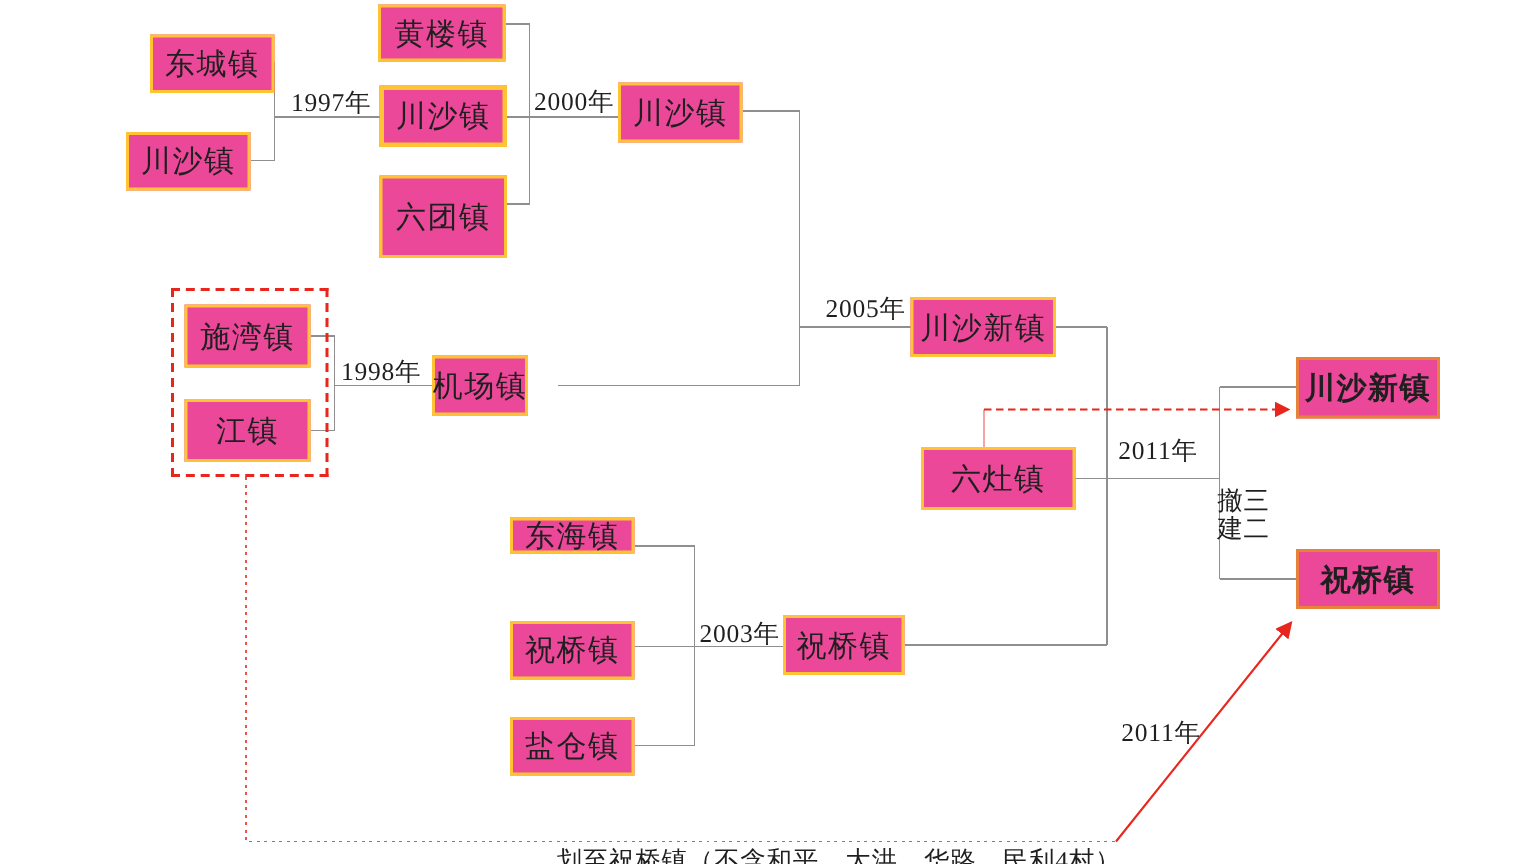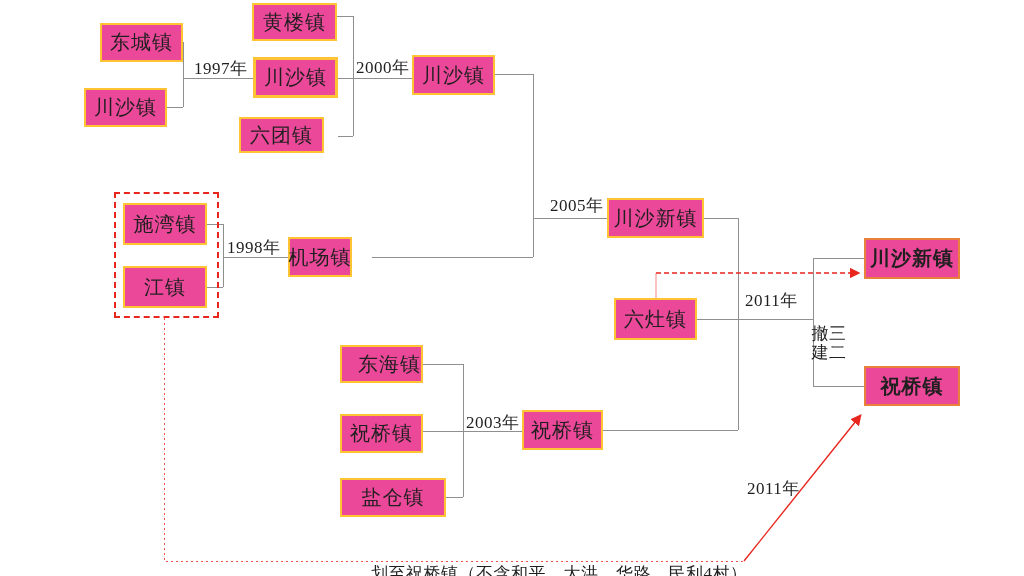--- a/index.html
+++ b/index.html
@@ -26,21 +26,21 @@
     position:absolute;background:#ec4899;border:2px solid var(--node-border);
     display:flex;align-items:center;justify-content:center;
     font-size:20px;letter-spacing:1px;box-sizing:border-box;white-space:nowrap;font-family:Liberation Serif, serif;
   }
   .node.thick{border-width:3px;}
   .node.result{border-color:var(--result-border);font-weight:bold;}
   .dashed-group{
     position:absolute;border:2px dashed var(--red);box-sizing:border-box;background:transparent;
   }
   .year{
-    position:absolute;font-size:17px;letter-spacing:.5px;text-align:left;white-space:nowrap;
+    position:absolute;font-size:17px;letter-spacing:.5px;text-align:center;white-space:nowrap;
   }
   .multiline{line-height:19px;text-align:center;}
   .note{position:absolute;font-size:17px;letter-spacing:.5px;white-space:nowrap;}
 </style>
 </head>
 <body>
 
 <div class="canvas">
 
   <svg class="wires" viewBox="0 0 1024 576">
@@ -76,21 +76,21 @@
   <div class="node" style="left:84px;top:88px;width:83px;height:39px;">
     <span>川沙镇</span>
   </div>
 
   <div class="node" style="left:252px;top:3px;width:85px;height:38px;">
     <span>黄楼镇</span>
   </div>
   <div class="node thick" style="left:253px;top:57px;width:85px;height:41px;">
     <span>川沙镇</span>
   </div>
-  <div class="node" style="left:239px;top:117px;width:85px;height:36px;">
+  <div class="node" style="left:253px;top:117px;width:85px;height:55px;">
     <span>六团镇</span>
   </div>
 
   <div class="node" style="left:412px;top:55px;width:83px;height:40px;">
     <span>川沙镇</span>
   </div>
 
   <div class="node" style="left:123px;top:203px;width:84px;height:42px;">
     <span>施湾镇</span>
   </div>
@@ -99,35 +99,35 @@
   </div>
 
   <div class="node" style="left:288px;top:237px;width:64px;height:40px;">
     <span>机场镇</span>
   </div>
 
   <div class="node" style="left:607px;top:198px;width:97px;height:40px;">
     <span>川沙新镇</span>
   </div>
 
-  <div class="node" style="left:340px;top:345px;width:83px;height:38px;justify-content:flex-end;">
+  <div class="node" style="left:340px;top:345px;width:83px;height:24px;">
     <span>东海镇</span>
   </div>
   <div class="node" style="left:340px;top:414px;width:83px;height:39px;">
     <span>祝桥镇</span>
   </div>
-  <div class="node" style="left:340px;top:478px;width:106px;height:39px;">
+  <div class="node" style="left:340px;top:478px;width:83px;height:39px;">
     <span>盐仓镇</span>
   </div>
 
   <div class="node" style="left:522px;top:410px;width:81px;height:40px;">
     <span>祝桥镇</span>
   </div>
 
-  <div class="node" style="left:614px;top:298px;width:83px;height:42px;">
+  <div class="node" style="left:614px;top:298px;width:103px;height:42px;">
     <span>六灶镇</span>
   </div>
 
   <div class="node result" style="left:864px;top:238px;width:96px;height:41px;">
     <span>川沙新镇</span>
   </div>
   <div class="node result" style="left:864px;top:366px;width:96px;height:40px;">
     <span>祝桥镇</span>
   </div>
 

